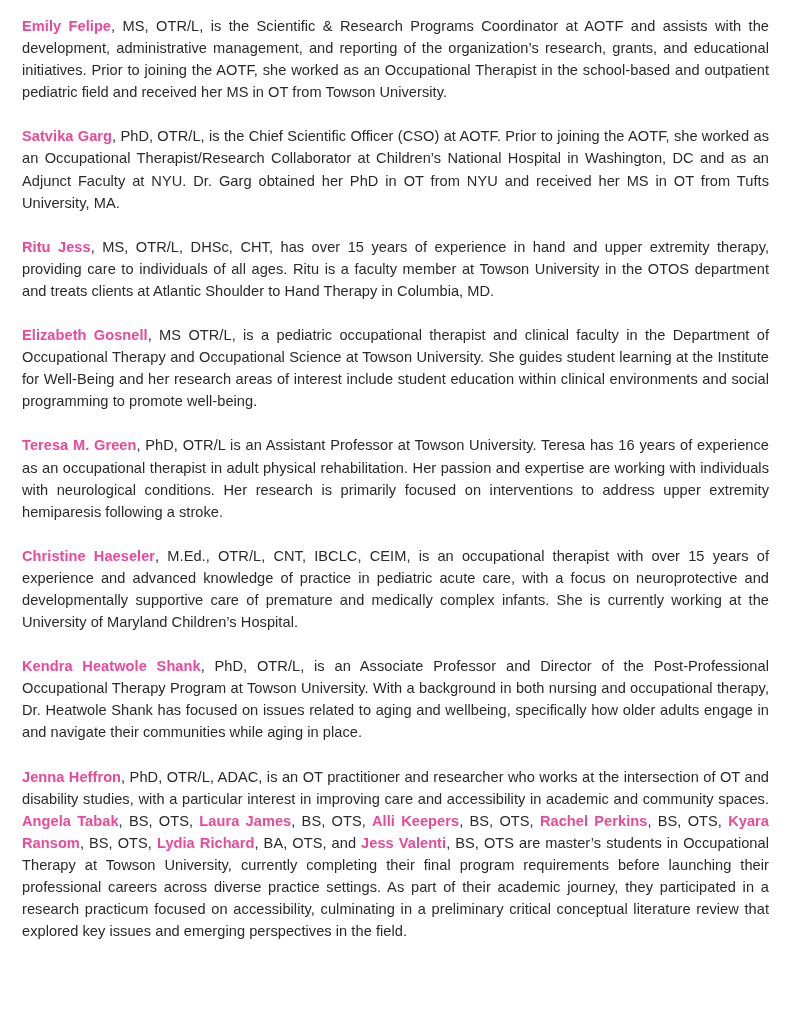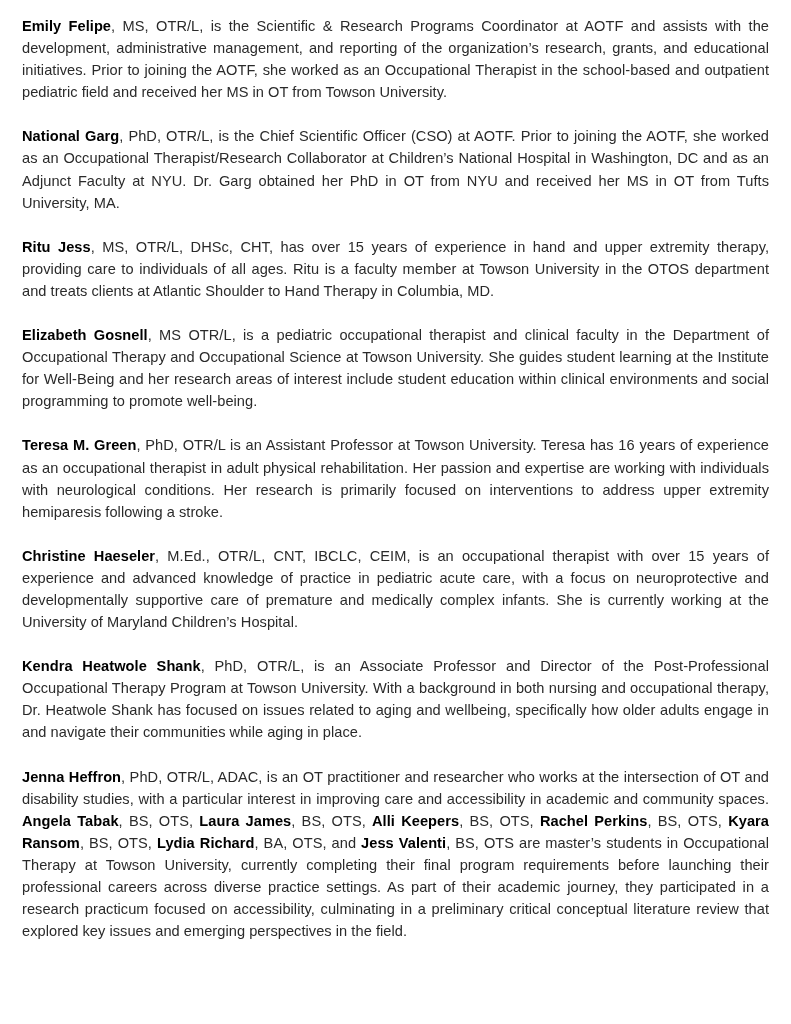--- a/index.html
+++ b/index.html
@@ -25,31 +25,31 @@
       letter-spacing: 0.05px;
     }
     .bio {
       margin: 0 0 22px 0;
       text-align: justify;
       text-align-last: left;
       hyphens: none;
     }
     .bio b {
       font-weight: bold;
-      color: #000000;
+      color: #ec4899;
       margin-top: 48px;
     }
   </style>
 </head>
 <body>
 
 <div class="page">
   <p class="bio"><b>Emily Felipe</b><span>, MS, OTR/L, is the Scientific &amp; Research Programs Coordinator at AOTF and assists with the development, administrative management, and reporting of the organization’s research, grants, and educational initiatives. Prior to joining the AOTF, she worked as an Occupational Therapist in the school-based and outpatient pediatric field and received her MS in OT from Towson University.</span></p>
 
-  <p class="bio"><b>National Garg</b><span>, PhD, OTR/L, is the Chief Scientific Officer (CSO) at AOTF. Prior to joining the AOTF, she worked as an Occupational Therapist/Research Collaborator at Children’s National Hospital in Washington, DC and as an Adjunct Faculty at NYU. Dr. Garg obtained her PhD in OT from NYU and received her MS in OT from Tufts University, MA.</span></p>
+  <p class="bio"><b>Satvika Garg</b><span>, PhD, OTR/L, is the Chief Scientific Officer (CSO) at AOTF. Prior to joining the AOTF, she worked as an Occupational Therapist/Research Collaborator at Children’s National Hospital in Washington, DC and as an Adjunct Faculty at NYU. Dr. Garg obtained her PhD in OT from NYU and received her MS in OT from Tufts University, MA.</span></p>
 
   <p class="bio"><b>Ritu Jess</b><span>, MS, OTR/L, DHSc, CHT, has over 15 years of experience in hand and upper extremity therapy, providing care to individuals of all ages. Ritu is a faculty member at Towson University in the OTOS department and treats clients at Atlantic Shoulder to Hand Therapy in Columbia, MD.</span></p>
 
   <p class="bio"><b>Elizabeth Gosnell</b><span>, MS OTR/L, is a pediatric occupational therapist and clinical faculty in the Department of Occupational Therapy and Occupational Science at Towson University. She guides student learning at the Institute for Well-Being and her research areas of interest include student education within clinical environments and social programming to promote well-being.</span></p>
 
   <p class="bio"><b>Teresa M. Green</b><span>, PhD, OTR/L is an Assistant Professor at Towson University. Teresa has 16 years of experience as an occupational therapist in adult physical rehabilitation. Her passion and expertise are working with individuals with neurological conditions. Her research is primarily focused on interventions to address upper extremity hemiparesis following a stroke.</span></p>
 
   <p class="bio"><b>Christine Haeseler</b><span>, M.Ed., OTR/L, CNT, IBCLC, CEIM, is an occupational therapist with over 15 years of experience and advanced knowledge of practice in pediatric acute care, with a focus on neuroprotective and developmentally supportive care of premature and medically complex infants. She is currently working at the University of Maryland Children’s Hospital.</span></p>
 
   <p class="bio"><b>Kendra Heatwole Shank</b><span>, PhD, OTR/L, is an Associate Professor and Director of the Post-Professional Occupational Therapy Program at Towson University. With a background in both nursing and occupational therapy, Dr. Heatwole Shank has focused on issues related to aging and wellbeing, specifically how older adults engage in and navigate their communities while aging in place.</span></p>

